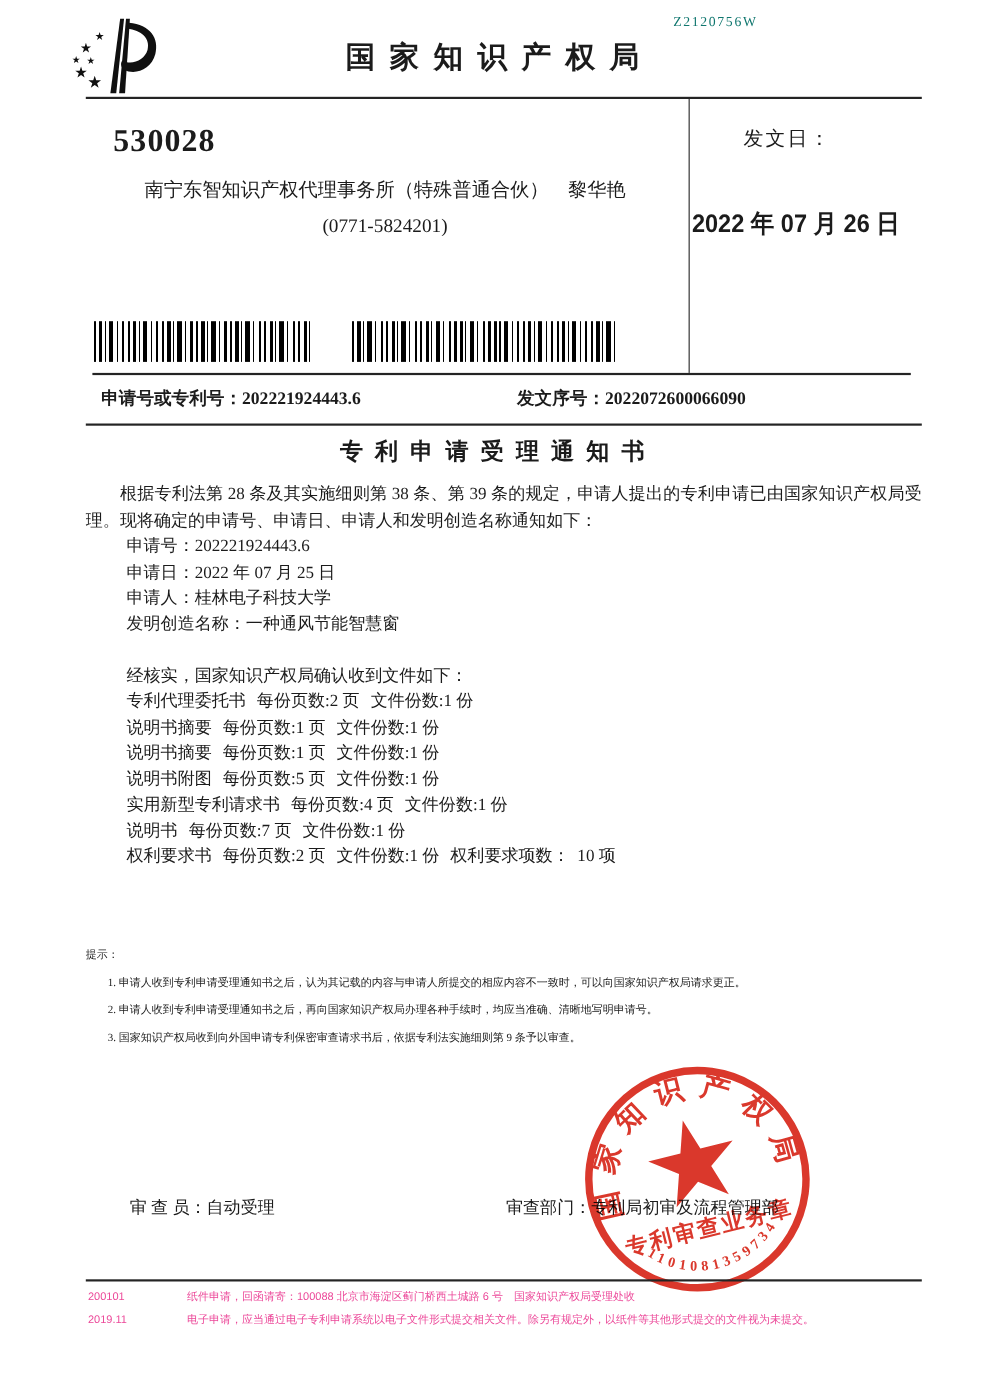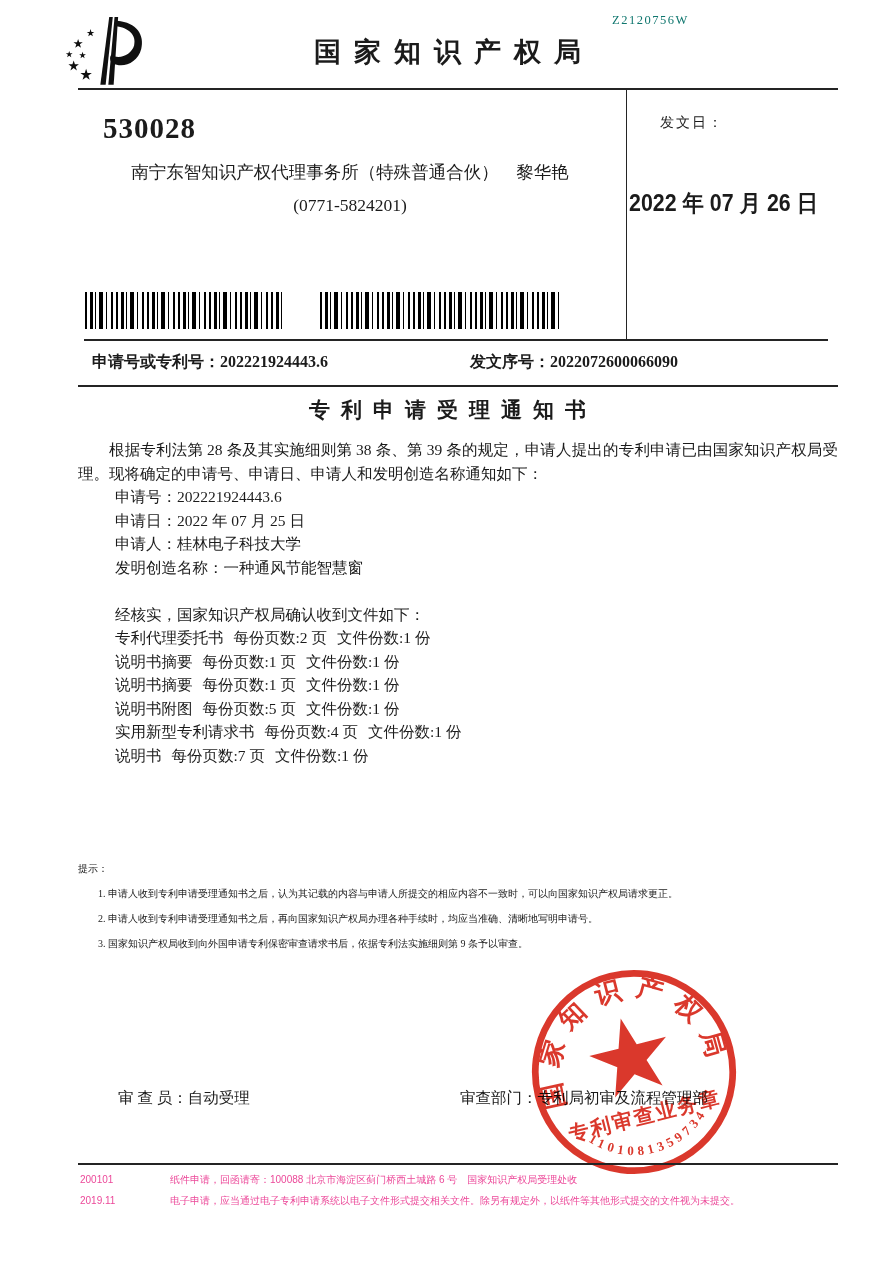--- a/index.html
+++ b/index.html
@@ -15,21 +15,21 @@
   .doc-code { left:612px; top:13px; font-size:12.5px; letter-spacing:1.5px; color:#0f766e; }
   .rule { background:#242424; height:2px; }
   .hr1 { left:78px; top:88px; width:760px; }
   .vdiv { left:626px; top:90px; width:1px; height:249px; background:#242424; }
 
   
   .postcode { left:103px; top:112px; font-size:29px; font-weight:700; letter-spacing:1px; }
   .addr-block { left:84px; top:156px; width:532px; text-align:center; font-size:17.5px; line-height:33px; }
 
   
-  .dispatch-label { left:660px; top:114px; font-size:14px; letter-spacing:2px; }
+  .dispatch-label { left:676px; top:114px; font-size:18px; letter-spacing:2px; }
   .dispatch-date { left:629px; top:188px; font-size:23px; font-weight:700;
                    font-family:"Liberation Sans","DejaVu Sans",sans-serif;
                    transform:scaleX(.93); transform-origin:left center; white-space:nowrap; }
 
   
   .barcode { top:292px; height:37px; background-color:#fff;
     background-image:repeating-linear-gradient(90deg,
       #000 0 2px, #fff 2px 5px, #000 5px 8px, #fff 8px 10px,
       #000 10px 11px, #fff 11px 14px, #000 14px 18px, #fff 18px 21px,
       #000 21px 22px, #fff 22px 26px, #000 26px 28px, #fff 28px 31px); }
@@ -155,20 +155,23 @@
     </div>
     <div class="doc-item">
       <span>说明书附图</span><span class="lbl">每份页数:</span><span>5 页</span><span class="lbl">文件份数:</span><span>1 份</span>
     </div>
     <div class="doc-item">
       <span>实用新型专利请求书</span><span class="lbl">每份页数:</span><span>4 页</span><span class="lbl">文件份数:</span><span>1 份</span>
     </div>
     <div class="doc-item">
       <span>说明书</span><span class="lbl">每份页数:</span><span>7 页</span><span class="lbl">文件份数:</span><span>1 份</span>
     </div>
+    <div class="doc-item">
+      <span>权利要求书</span><span class="lbl">每份页数:</span><span>2 页</span><span class="lbl">文件份数:</span><span>1 份</span><span class="lbl">权利要求项数：</span><span class="sp">10 项</span>
+    </div>
   </div>
 
   <div class="abs notes">
     <div>提示：</div>
     <p class="note">1. 申请人收到专利申请受理通知书之后，认为其记载的内容与申请人所提交的相应内容不一致时，可以向国家知识产权局请求更正。</p>
     <p class="note">2. 申请人收到专利申请受理通知书之后，再向国家知识产权局办理各种手续时，均应当准确、清晰地写明申请号。</p>
     <p class="note">3. 国家知识产权局收到向外国申请专利保密审查请求书后，依据专利法实施细则第 9 条予以审查。</p>
   </div>
 
   <div class="abs review review-left">

